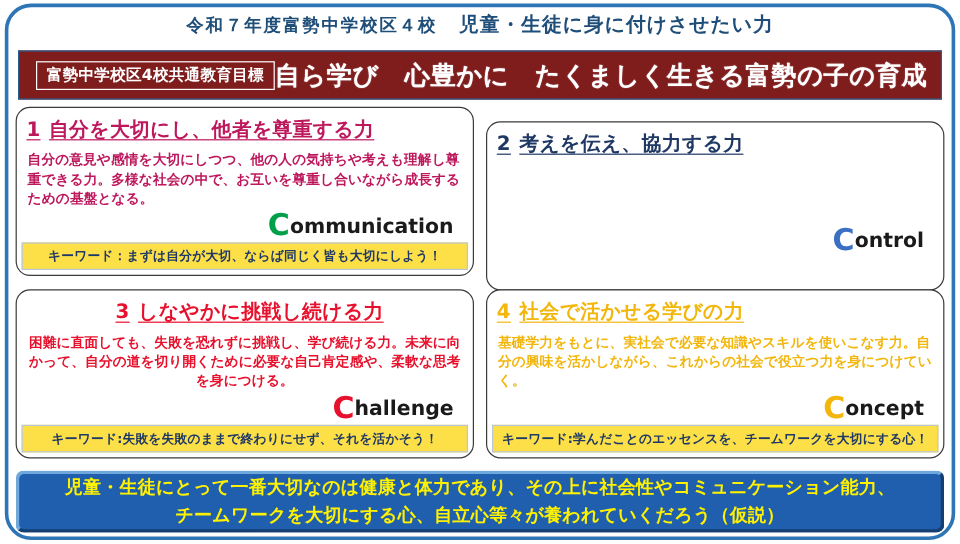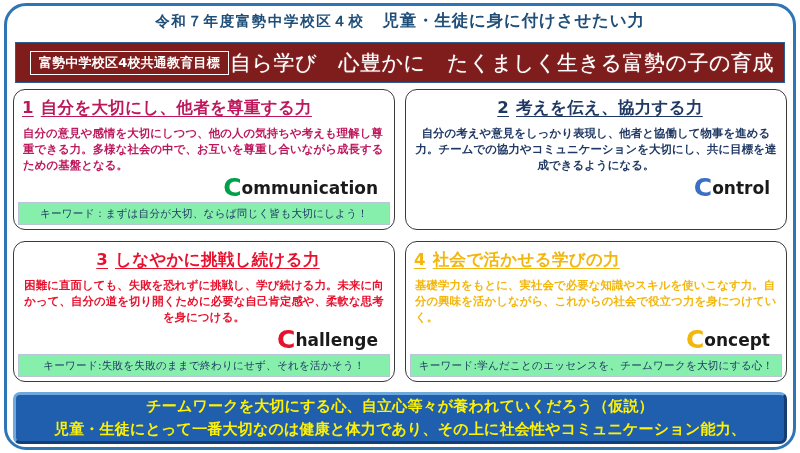--- a/index.html
+++ b/index.html
@@ -76,24 +76,24 @@
     padding: 2px 8px;
     border: 1.5px solid #ffffff;
     color: #ffffff;
     font-size: 13px;
     font-weight: bold;
     white-space: nowrap;
     letter-spacing: 0.2px;
   }
   .goal-text {
     flex: 1;
-    text-align: right;
+    text-align: left;
     color: #ffffff;
     font-size: 21px;
-    font-weight: normal;
+    font-weight: bold;
     white-space: nowrap;
     letter-spacing: 0.5px;
     margin-right: 10px;
     text-shadow: 0 0 1px rgba(255,255,255,0.6);
   }
 
   
   .cards {
     position: absolute;
     left: 13px;
@@ -105,21 +105,21 @@
     position: absolute;
     box-sizing: border-box;
     width: 382px;
     height: 141px;
     background: #ffffff;
     border: 1.4px solid #3B3B3B;
     border-radius: 12px;
     overflow: hidden;
   }
   .card.c1 { left: 0;     top: 0; }
-  .card.c2 { left: 392px; top: 0; text-align: center; }
+  .card.c2 { left: 392px; top: 12px; }
   .card.c3 { left: 0;     top: 152px; text-align: center; }
   .card.c4 { left: 392px; top: 152px; }
 
   .card-head {
     margin: 7px 0 0 8px;
     white-space: nowrap;
     font-size: 16.5px;
     font-weight: bold;
     letter-spacing: 0.3px;
   }
@@ -155,25 +155,25 @@
     line-height: 0.9;
     vertical-align: -2px;
   }
 
   .card-keyword {
     position: absolute;
     left: 4px;
     right: 4px;
     bottom: 4px;
     height: 21px;
-    background: #86efac;
+    background: #fde047;
     border: 1px solid #B9C6D8;
     color: #1F3864;
     font-size: 10.6px;
-    font-weight: normal;
+    font-weight: bold;
     display: flex;
     align-items: center;
     justify-content: center;
     white-space: nowrap;
     letter-spacing: 0.2px;
   }
 
   
   .c1 .card-head, .c1 .card-body { color: #be185d; }
   .c1 .card-word .cap { color: #00A04B; }
@@ -238,21 +238,20 @@
       </div>
       <div class="card-body">自分の意見や感情を大切にしつつ、他の人の気持ちや考えも理解し尊重できる力。多様な社会の中で、お互いを尊重し合いながら成長するための基盤となる。</div>
       <div class="card-word"><span class="cap">C</span><span>ommunication</span></div>
       <div class="card-keyword">キーワード：まずは自分が大切、ならば同じく皆も大切にしよう！</div>
     </div>
 
     <div class="card c2">
       <div class="card-head">
         <span class="hnum">2</span><span class="htitle">考えを伝え、協力する力</span>
       </div>
-      <div class="card-body">自分の考えや意見をしっかり表現し、他者と協働して物事を進める力。チームでの協力やコミュニケーションを大切にし、共に目標を達成できるようになる。</div>
       <div class="card-word"><span class="cap">C</span><span>ontrol</span></div>
     </div>
 
     <div class="card c3">
       <div class="card-head">
         <span class="hnum">3</span><span class="htitle">しなやかに挑戦し続ける力</span>
       </div>
       <div class="card-body">困難に直面しても、失敗を恐れずに挑戦し、学び続ける力。未来に向かって、自分の道を切り開くために必要な自己肯定感や、柔軟な思考を身につける。</div>
       <div class="card-word"><span class="cap">C</span><span>hallenge</span></div>
       <div class="card-keyword">キーワード:失敗を失敗のままで終わりにせず、それを活かそう！</div>
@@ -263,17 +262,17 @@
         <span class="hnum">4</span><span class="htitle">社会で活かせる学びの力</span>
       </div>
       <div class="card-body">基礎学力をもとに、実社会で必要な知識やスキルを使いこなす力。自分の興味を活かしながら、これからの社会で役立つ力を身につけていく。</div>
       <div class="card-word"><span class="cap">C</span><span>oncept</span></div>
       <div class="card-keyword">キーワード:学んだことのエッセンスを、チームワークを大切にする心！</div>
     </div>
 
   </div>
 
   <div class="conclusion">
+    <div class="line">児童・生徒にとって一番大切なのは健康と体力であり、その上に社会性やコミュニケーション能力、</div>
     <div class="line">チームワークを大切にする心、自立心等々が養われていくだろう（仮説）</div>
-    <div class="line">児童・生徒にとって一番大切なのは健康と体力であり、その上に社会性やコミュニケーション能力、</div>
   </div>
 
 </div>
 
 </body></html>

